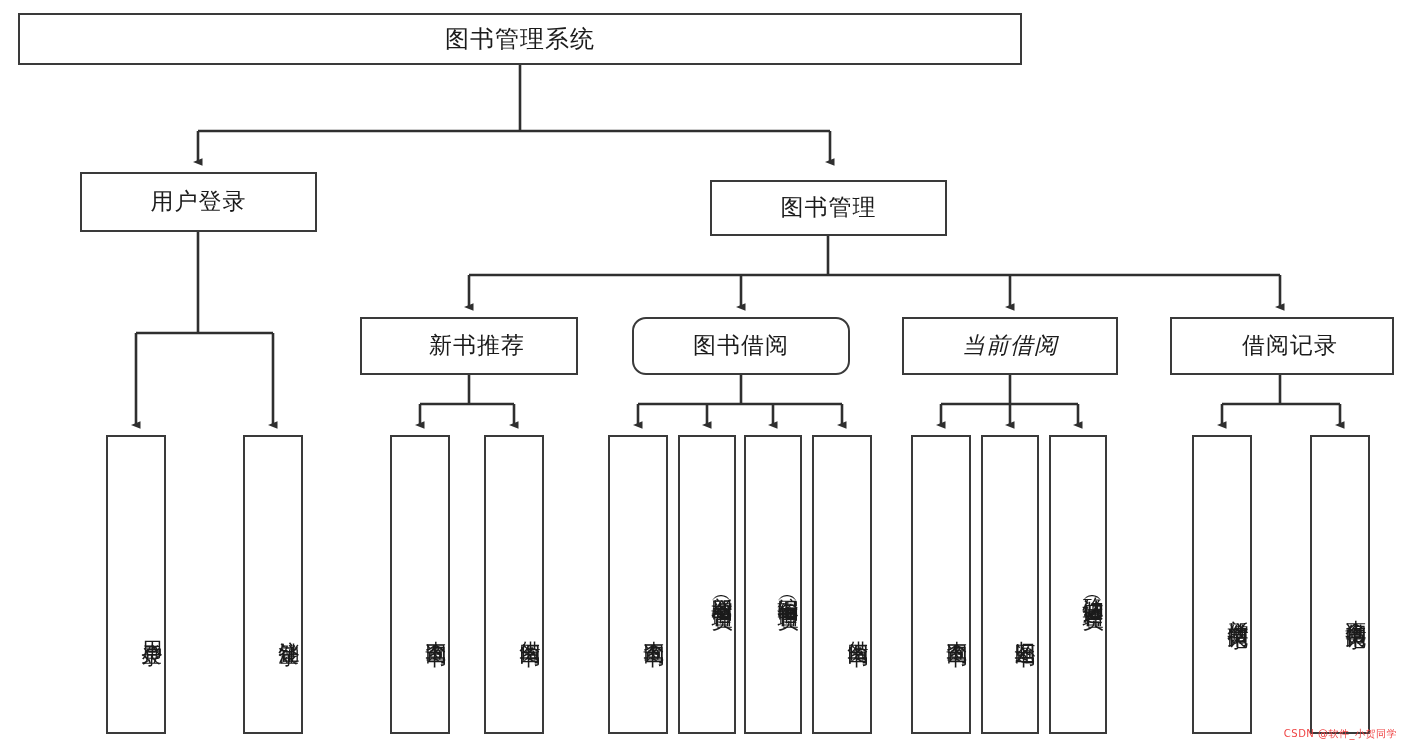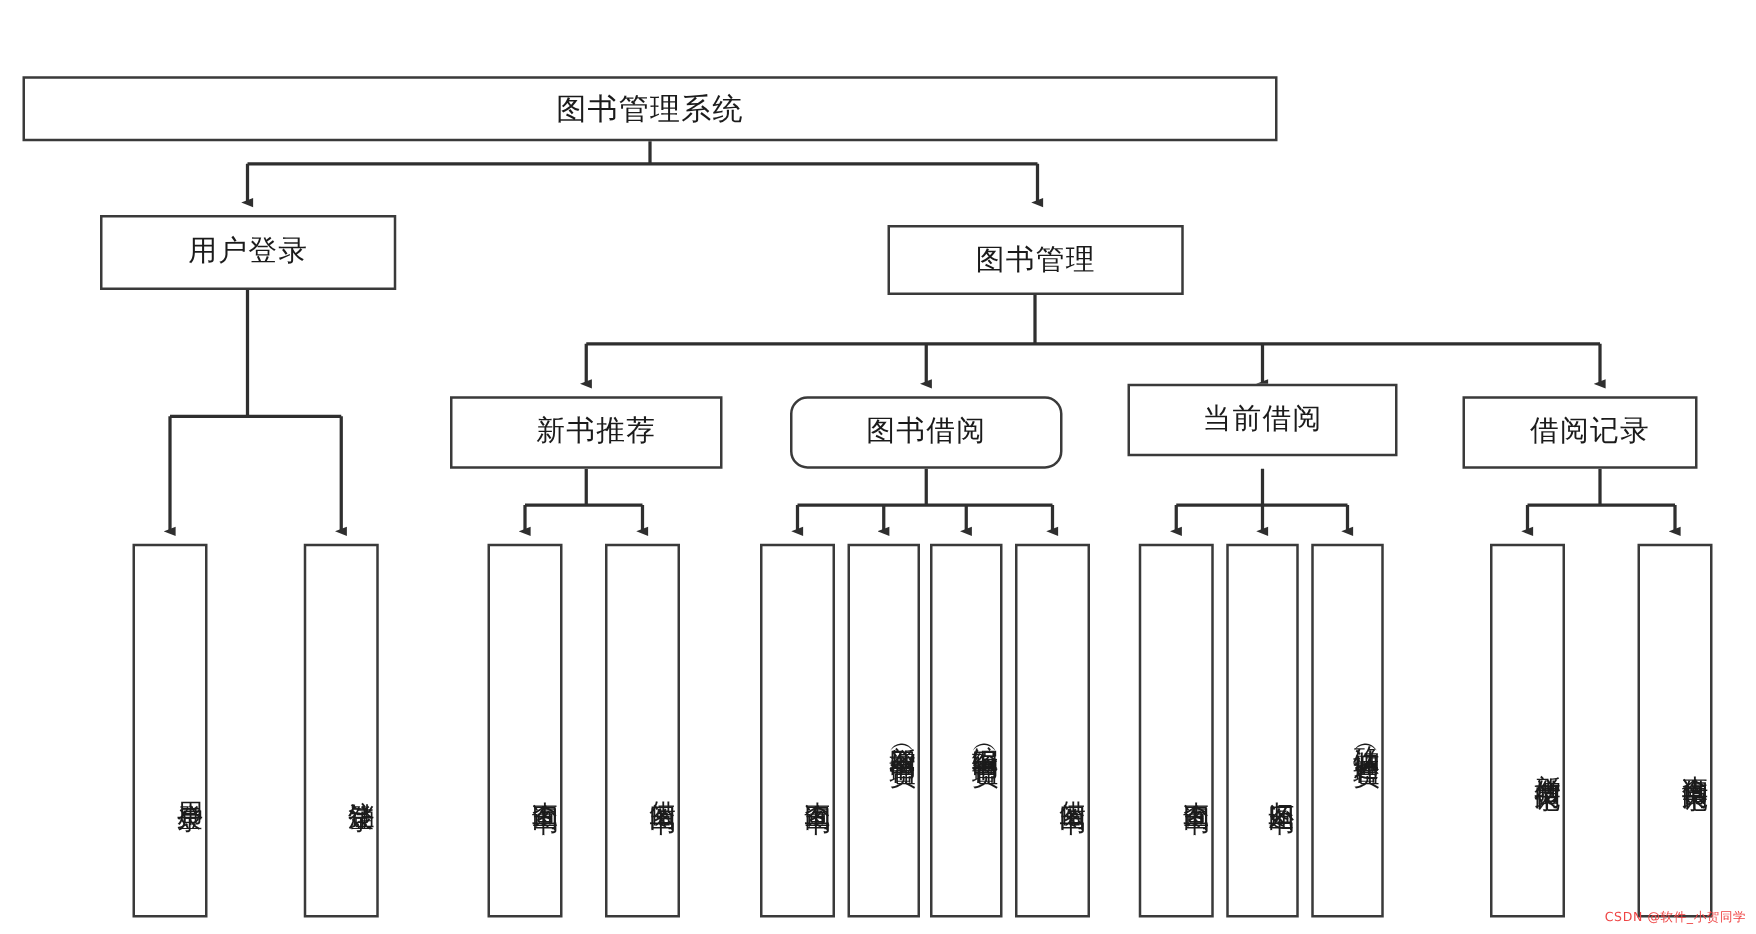--- a/index.html
+++ b/index.html
@@ -37,21 +37,20 @@
     color: #1b1b1b;
     z-index: 2;
   }
   .node.horiz {
     font-size: 23px;
     letter-spacing: 1px;
     line-height: 1.2;
   }
   .node.root {
     font-size: 24px;
-    margin-top: 48px;
   }
   .node.vert {
     writing-mode: vertical-rl;
     text-orientation: upright;
     font-size: 21px;
     line-height: 1.18;
     letter-spacing: 2px;
     align-items: flex-start;
     justify-content: center;
     padding-top: 10px;
@@ -125,22 +124,22 @@
     </g>
   </svg>
 
   <div class="node horiz root" style="left:18px; top:13px; width:1004px; height:52px;">图书管理系统</div>
 
   <div class="node horiz" style="left:80px; top:172px; width:237px; height:60px;">用户登录</div>
   <div class="node horiz" style="left:710px; top:180px; width:237px; height:56px;font-family:Liberation Serif, serif;">图书管理</div>
 
   <div class="node horiz" style="left:360px; top:317px; width:218px; height:58px;padding-left:16px;">新书推荐</div>
   <div class="node horiz" style="left:632px; top:317px; width:218px; height:58px;border-radius:14px;">图书借阅</div>
-  <div class="node horiz" style="left:902px; top:307px; width:216px; height:58px;">当前借阅</div>
-  <div class="node horiz" style="left:1170px; top:317px; width:188px; height:58px;padding-left:16px;">借阅记录</div>
+  <div class="node horiz" style="left:902px; top:317px; width:216px; height:58px;font-style:italic;">当前借阅</div>
+  <div class="node horiz" style="left:1170px; top:317px; width:224px; height:58px;padding-left:16px;">借阅记录</div>
 
   <div class="node vert" style="left:106px; top:435px; width:60px; height:299px; padding-top:86px;">用户登录</div>
   <div class="node vert" style="left:243px; top:435px; width:60px; height:299px; padding-top:86px;">注销登录</div>
 
   <div class="node vert" style="left:390px; top:435px; width:60px; height:299px; padding-top:86px;">查询图书</div>
   <div class="node vert" style="left:484px; top:435px; width:60px; height:299px; padding-top:86px;">借阅图书</div>
 
   <div class="node vert" style="left:608px; top:435px; width:60px; height:299px; padding-top:86px;">查询图书</div>
   <div class="node vert tall-text" style="left:678px; top:435px; width:58px; height:299px; padding-top:8px;">新增图书（管理员）</div>
   <div class="node vert tall-text" style="left:744px; top:435px; width:58px; height:299px; padding-top:8px;">编辑图书（管理员）</div>

